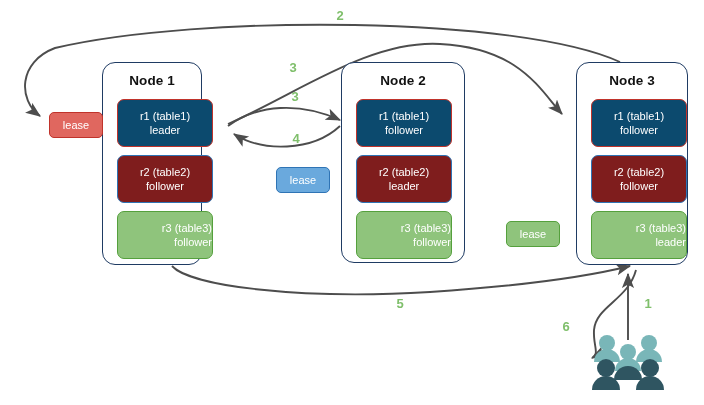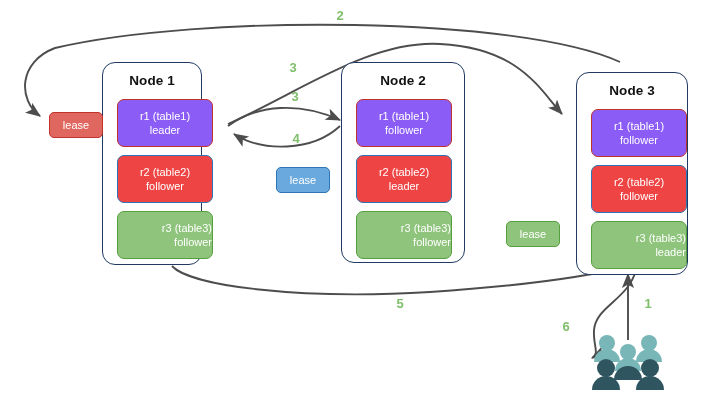--- a/index.html
+++ b/index.html
@@ -53,22 +53,22 @@
     display: flex;
     flex-direction: column;
     align-items: center;
     justify-content: center;
     color: #ffffff;
     font-size: 11px;
     line-height: 14px;
     text-align: center;
   }
   .replica .ln { display: block; }
-  .rep-red   { background: #8b5cf6; border: 1.6px solid #c0332b; }
-  .rep-blue  { background: #ef4444; border: 1.6px solid #2f74b5; }
+  .rep-red   { background: #0c4a6e; border: 1.6px solid #c0332b; }
+  .rep-blue  { background: #7f1d1d; border: 1.6px solid #2f74b5; }
   .rep-green { background: #8fc47c; border: 1.6px solid #55a03d; align-items: flex-end; }
 
   .lease {
     position: absolute;
     box-sizing: border-box;
     border-radius: 5px;
     display: flex;
     align-items: center;
     justify-content: center;
     color: #ffffff;
@@ -147,21 +147,21 @@
     <div class="replica rep-blue" style="top:92px;">
       <span class="ln">r2 (table2)</span>
       <span class="ln">leader</span>
     </div>
     <div class="replica rep-green" style="top:148px;">
       <span class="ln">r3 (table3)</span>
       <span class="ln">follower</span>
     </div>
   </div>
 
-  <div class="node-box" style="left:576px; top:72px; width:112px; height:203px;">
+  <div class="node-box" style="left:576px; top:62px; width:112px; height:203px;">
     <div class="node-title">Node 3</div>
     <div class="replica rep-red" style="top:36px;">
       <span class="ln">r1 (table1)</span>
       <span class="ln">follower</span>
     </div>
     <div class="replica rep-blue" style="top:92px;">
       <span class="ln">r2 (table2)</span>
       <span class="ln">follower</span>
     </div>
     <div class="replica rep-green" style="top:148px;">

